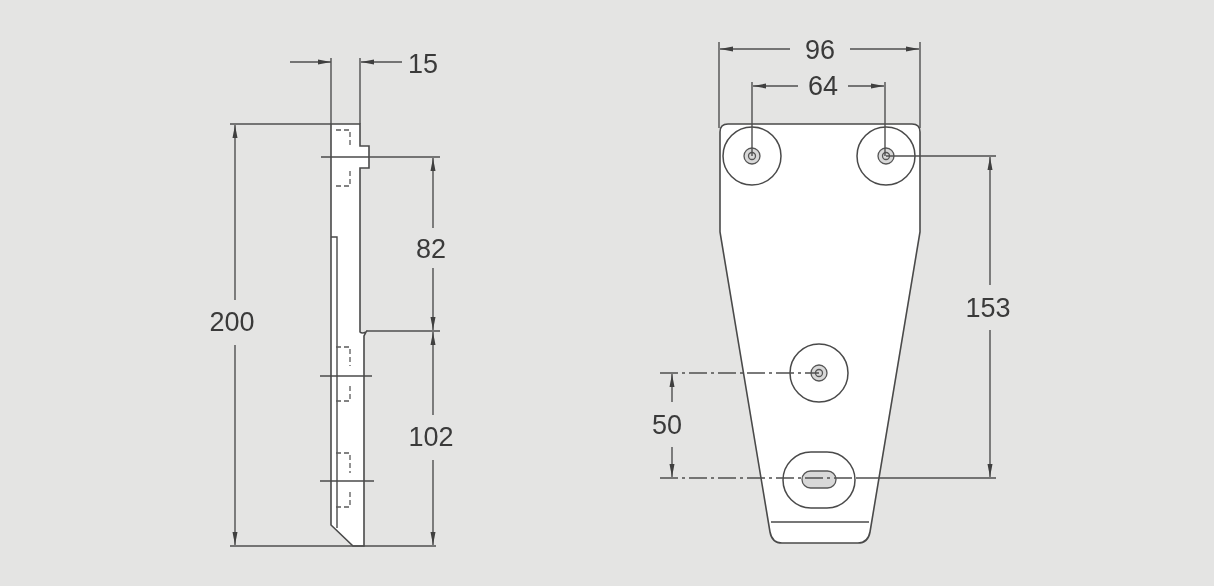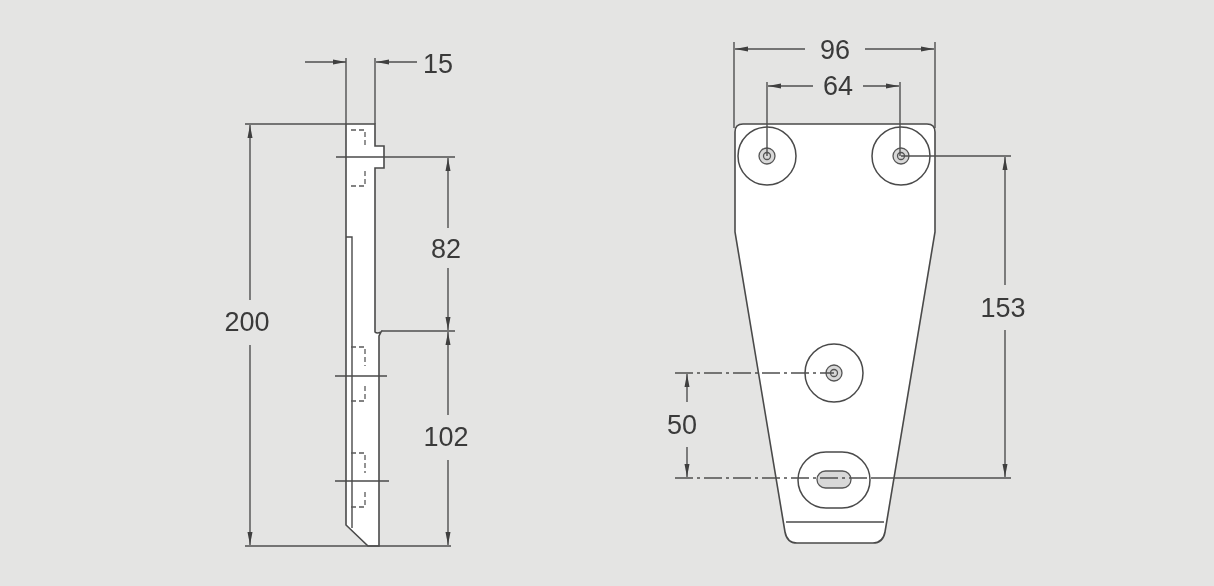--- a/index.html
+++ b/index.html
@@ -1,21 +1,21 @@
 <!DOCTYPE html>
 <html><head>
   <meta charset="utf-8">
   <style>
     html, body { margin: 0; padding: 0; }
     body {
       width: 1214px; height: 586px; overflow: hidden;
       background: #e4e4e3;
       font-family: "Liberation Sans", sans-serif;
     }
-    #canvas { position: absolute; left: 0; top: 0; width: 1000px; height: 586px; padding-left: 15px; }
+    #canvas { position: absolute; left: 0; top: 0; width: 1000px; height: 586px; }
     svg text {
       font-family: "Liberation Sans", sans-serif;
       font-size: 27px;
       fill: #3a3a3a;
       text-anchor: middle;
       dominant-baseline: central;
     }
     .part { fill: #ffffff; stroke: #4a4a4a; stroke-width: 1.6; }
     .dim { stroke: #4f4f4f; stroke-width: 1.4; fill: none; }
     .hidden { stroke: #5a5a5a; stroke-width: 1.3; fill: none; stroke-dasharray: 5 3; }

